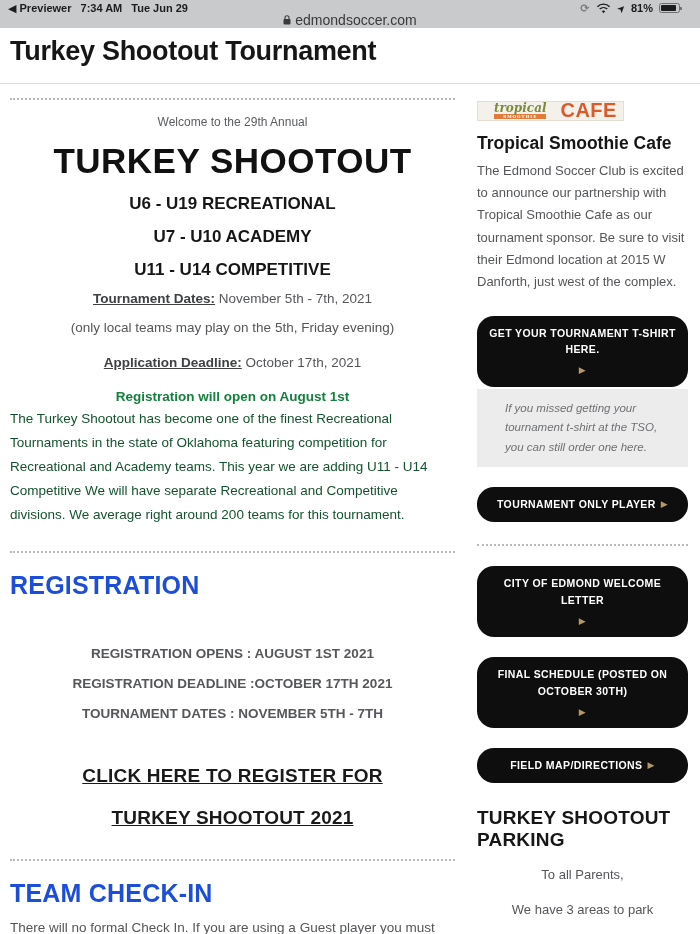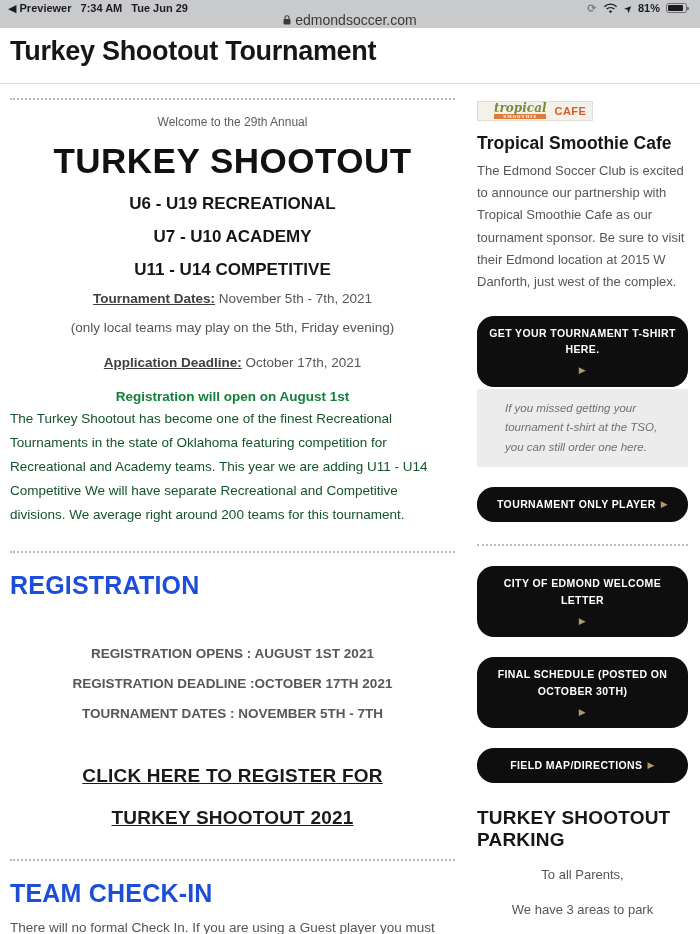--- a/index.html
+++ b/index.html
@@ -3,21 +3,21 @@
 <meta charset="utf-8">
 <style>
   * { margin:0; padding:0; box-sizing:border-box; }
   html,body { width:700px; height:934px; background:#fff; overflow:hidden;
     font-family:"Liberation Sans","DejaVu Sans",sans-serif; }
 
   
   .statusbar { height:28px; background:#c9cacc; position:relative;
     font-size:11px; color:#1c1c1e; }
   .sb-top { display:flex; justify-content:space-between; align-items:center;
-    padding:2px 13px 0 8px; height:14px; }
+    padding:2px 20px 0 8px; height:14px; }
   .sb-left { display:flex; gap:9px; font-weight:600; align-items:center; }
   .sb-right { display:flex; gap:6px; align-items:center; font-weight:600; }
   .sb-url { position:absolute; left:0; right:0; top:12px; text-align:center;
     font-size:14px; color:#3a3a3c; display:flex; justify-content:center;
     align-items:center; gap:4px; }
   .battery { width:21px; height:10px; border:1px solid #6e6f71; border-radius:2.5px;
     position:relative; }
   .battery::before { content:""; position:absolute; left:1px; top:1px; bottom:1px;
     width:15px; background:#1c1c1e; border-radius:1px; }
   .battery::after { content:""; position:absolute; right:-3px; top:2.5px;
@@ -58,22 +58,22 @@
   .sep2 { margin-top:30px; }
   .checkin-body { font-size:13.5px; color:#55565a; line-height:1.78; margin-top:8px; }
 
   
   .logo-box { display:inline-flex; align-items:center; background:#f4f1ea;
     border:1px solid #e3ded2; padding:2px 6px 2px 16px; height:20px; }
   .logo-tropical { font-family:"DejaVu Serif",serif; font-style:italic;
     font-weight:700; color:#7b8b3d; font-size:12px; line-height:1; }
   .logo-smoothie { display:block; background:#e07b39; color:#fff; font-size:4px;
     letter-spacing:1px; text-align:center; padding:0.5px 0; font-style:normal; }
-  .logo-cafe { font-weight:800; color:#d95b2a; font-size:11px; letter-spacing:0.5px;
-    margin-left:8px; }
+  .logo-cafe { font-weight:800; color:#d95b2a; font-size:20px; letter-spacing:0.5px;
+    margin-left:14px; }
   .sponsor-head { font-size:17.5px; font-weight:800; color:#161616; margin-top:12px; }
   .side-p { font-size:13px; color:#55565a; line-height:1.72; margin-top:6px; }
   .side-btn { display:flex; justify-content:center; align-items:center; gap:5px;
     background:#0e0e0e; color:#fff; font-size:10.5px; font-weight:700;
     letter-spacing:0.4px; text-align:center; padding:9px 8px; margin-top:20px;
     line-height:1.6; cursor:pointer; flex-wrap:wrap;border-radius:17px; }
   .side-btn .arrow { color:#b5986a; font-size:9px; }
   .side-btn.first { margin-top:22px; }
   .note-box { background:#ececec; font-style:italic; color:#6f7073; font-size:11.5px;
     line-height:1.7; padding:10px 28px; margin-top:2px; }

